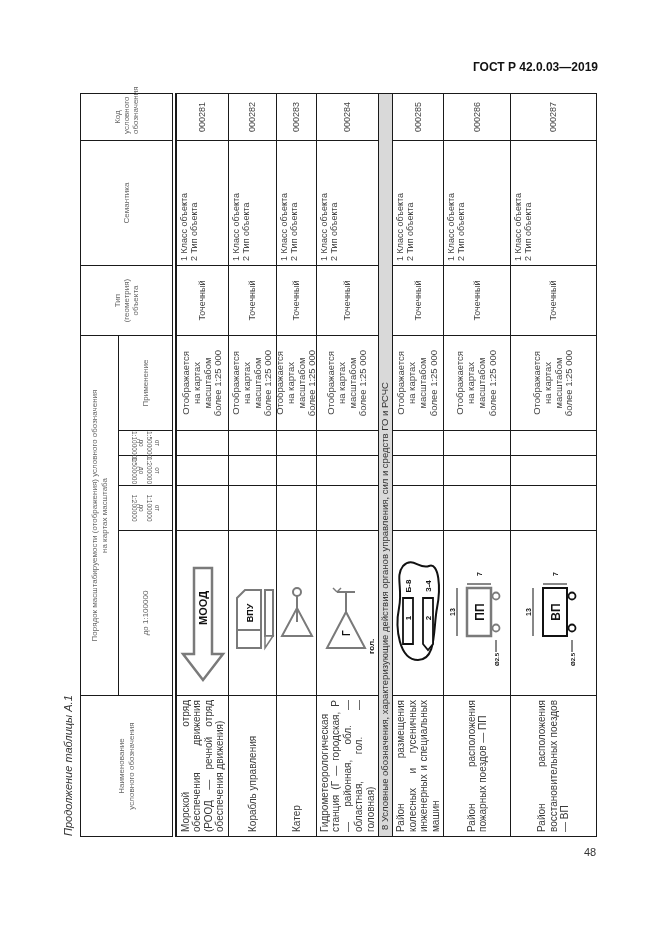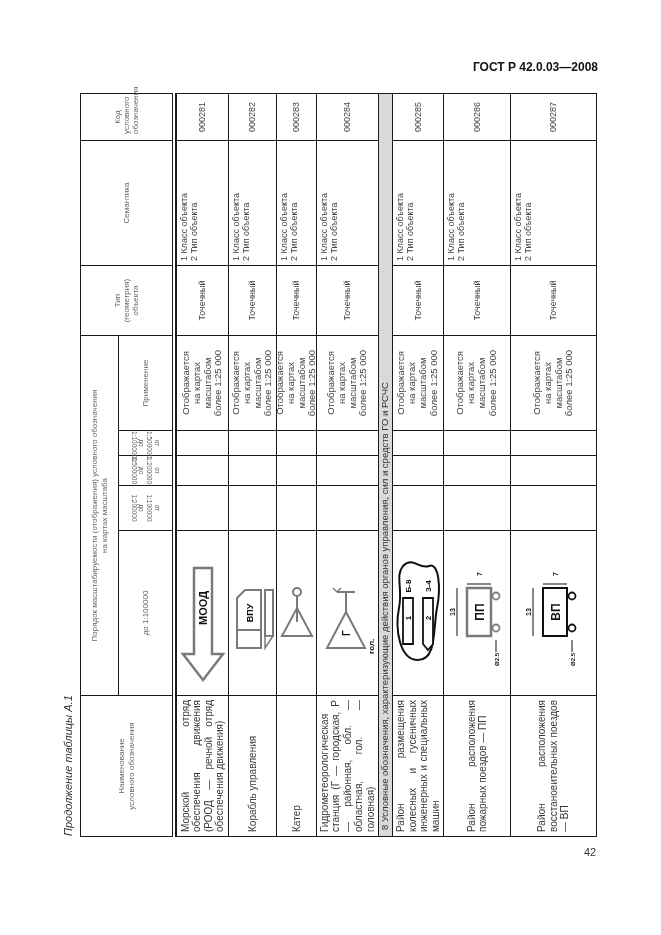--- a/index.html
+++ b/index.html
@@ -25,27 +25,27 @@
   .sect { background: #d9d9d9; font-size: 9.5px; color: #333; justify-content: flex-start; padding-left: 6px; }
   .dbl { position: absolute; left: 0; width: 744px; height: 4px; box-sizing: border-box;
          border-top: 1px solid #1a1a1a; border-bottom: 1px solid #1a1a1a; background: #fff; }
   .sem { justify-content: flex-start; text-align: left; }
   .mirror { transform: scaleY(-1) scaleX(-1); display: inline-block; }
   svg text { font-family: "Liberation Sans", sans-serif; }
 </style>
 </head>
 <body>
 
-<div class="std-title">ГОСТ Р 42.0.03—2008</div>
+<div class="std-title">ГОСТ Р 42.0.03—2019</div>
 
 <div class="caption">
   <span>Продолжение таблицы А.1</span>
 </div>
 
-<div class="page-num">42</div>
+<div class="page-num">48</div>
 
 <div class="rot">
 
   <div class="cell hdr" style="left:0;top:0;width:142px;height:93px;">
     <span style="display:block;width:90px;">Наименование условного обозначения</span>
   </div>
   <div class="cell hdr" style="left:141px;top:0;width:361px;height:39px;">
     <span style="display:block;width:260px;">Порядок масштабируемости (отображения) условного обозначения на картах масштаба</span>
   </div>
   <div class="cell hdr" style="left:141px;top:38px;width:166px;height:55px;">

